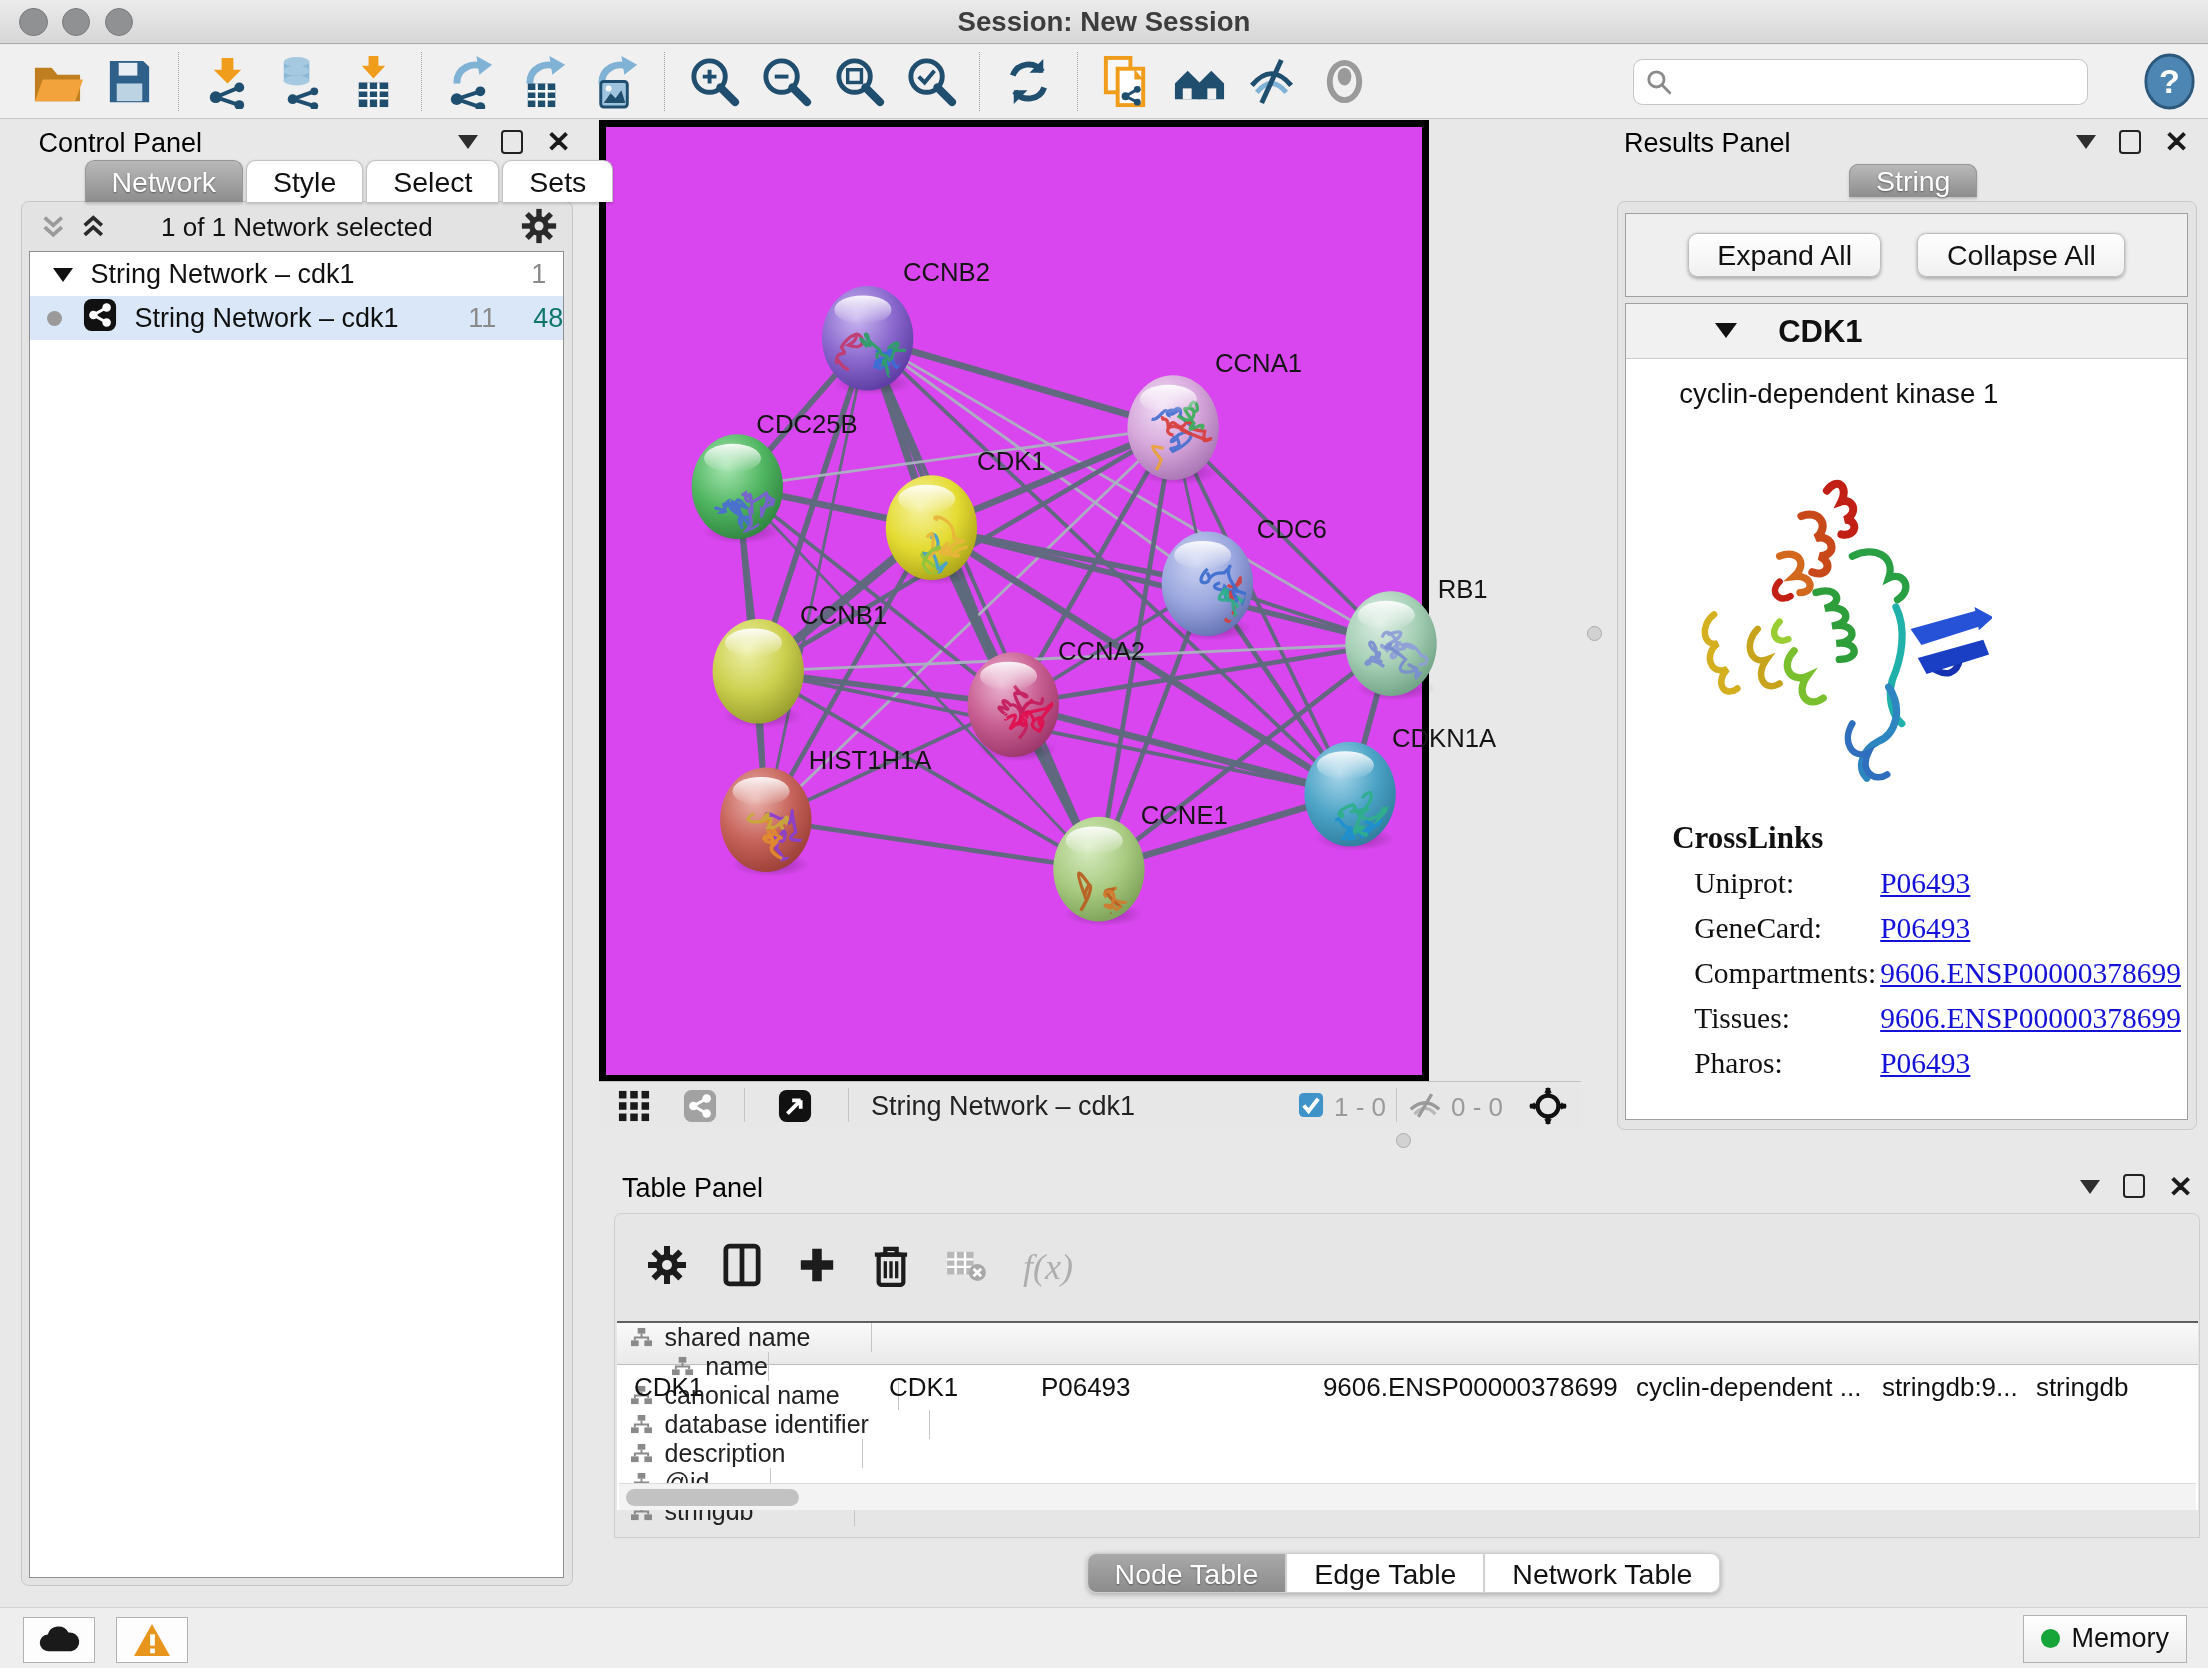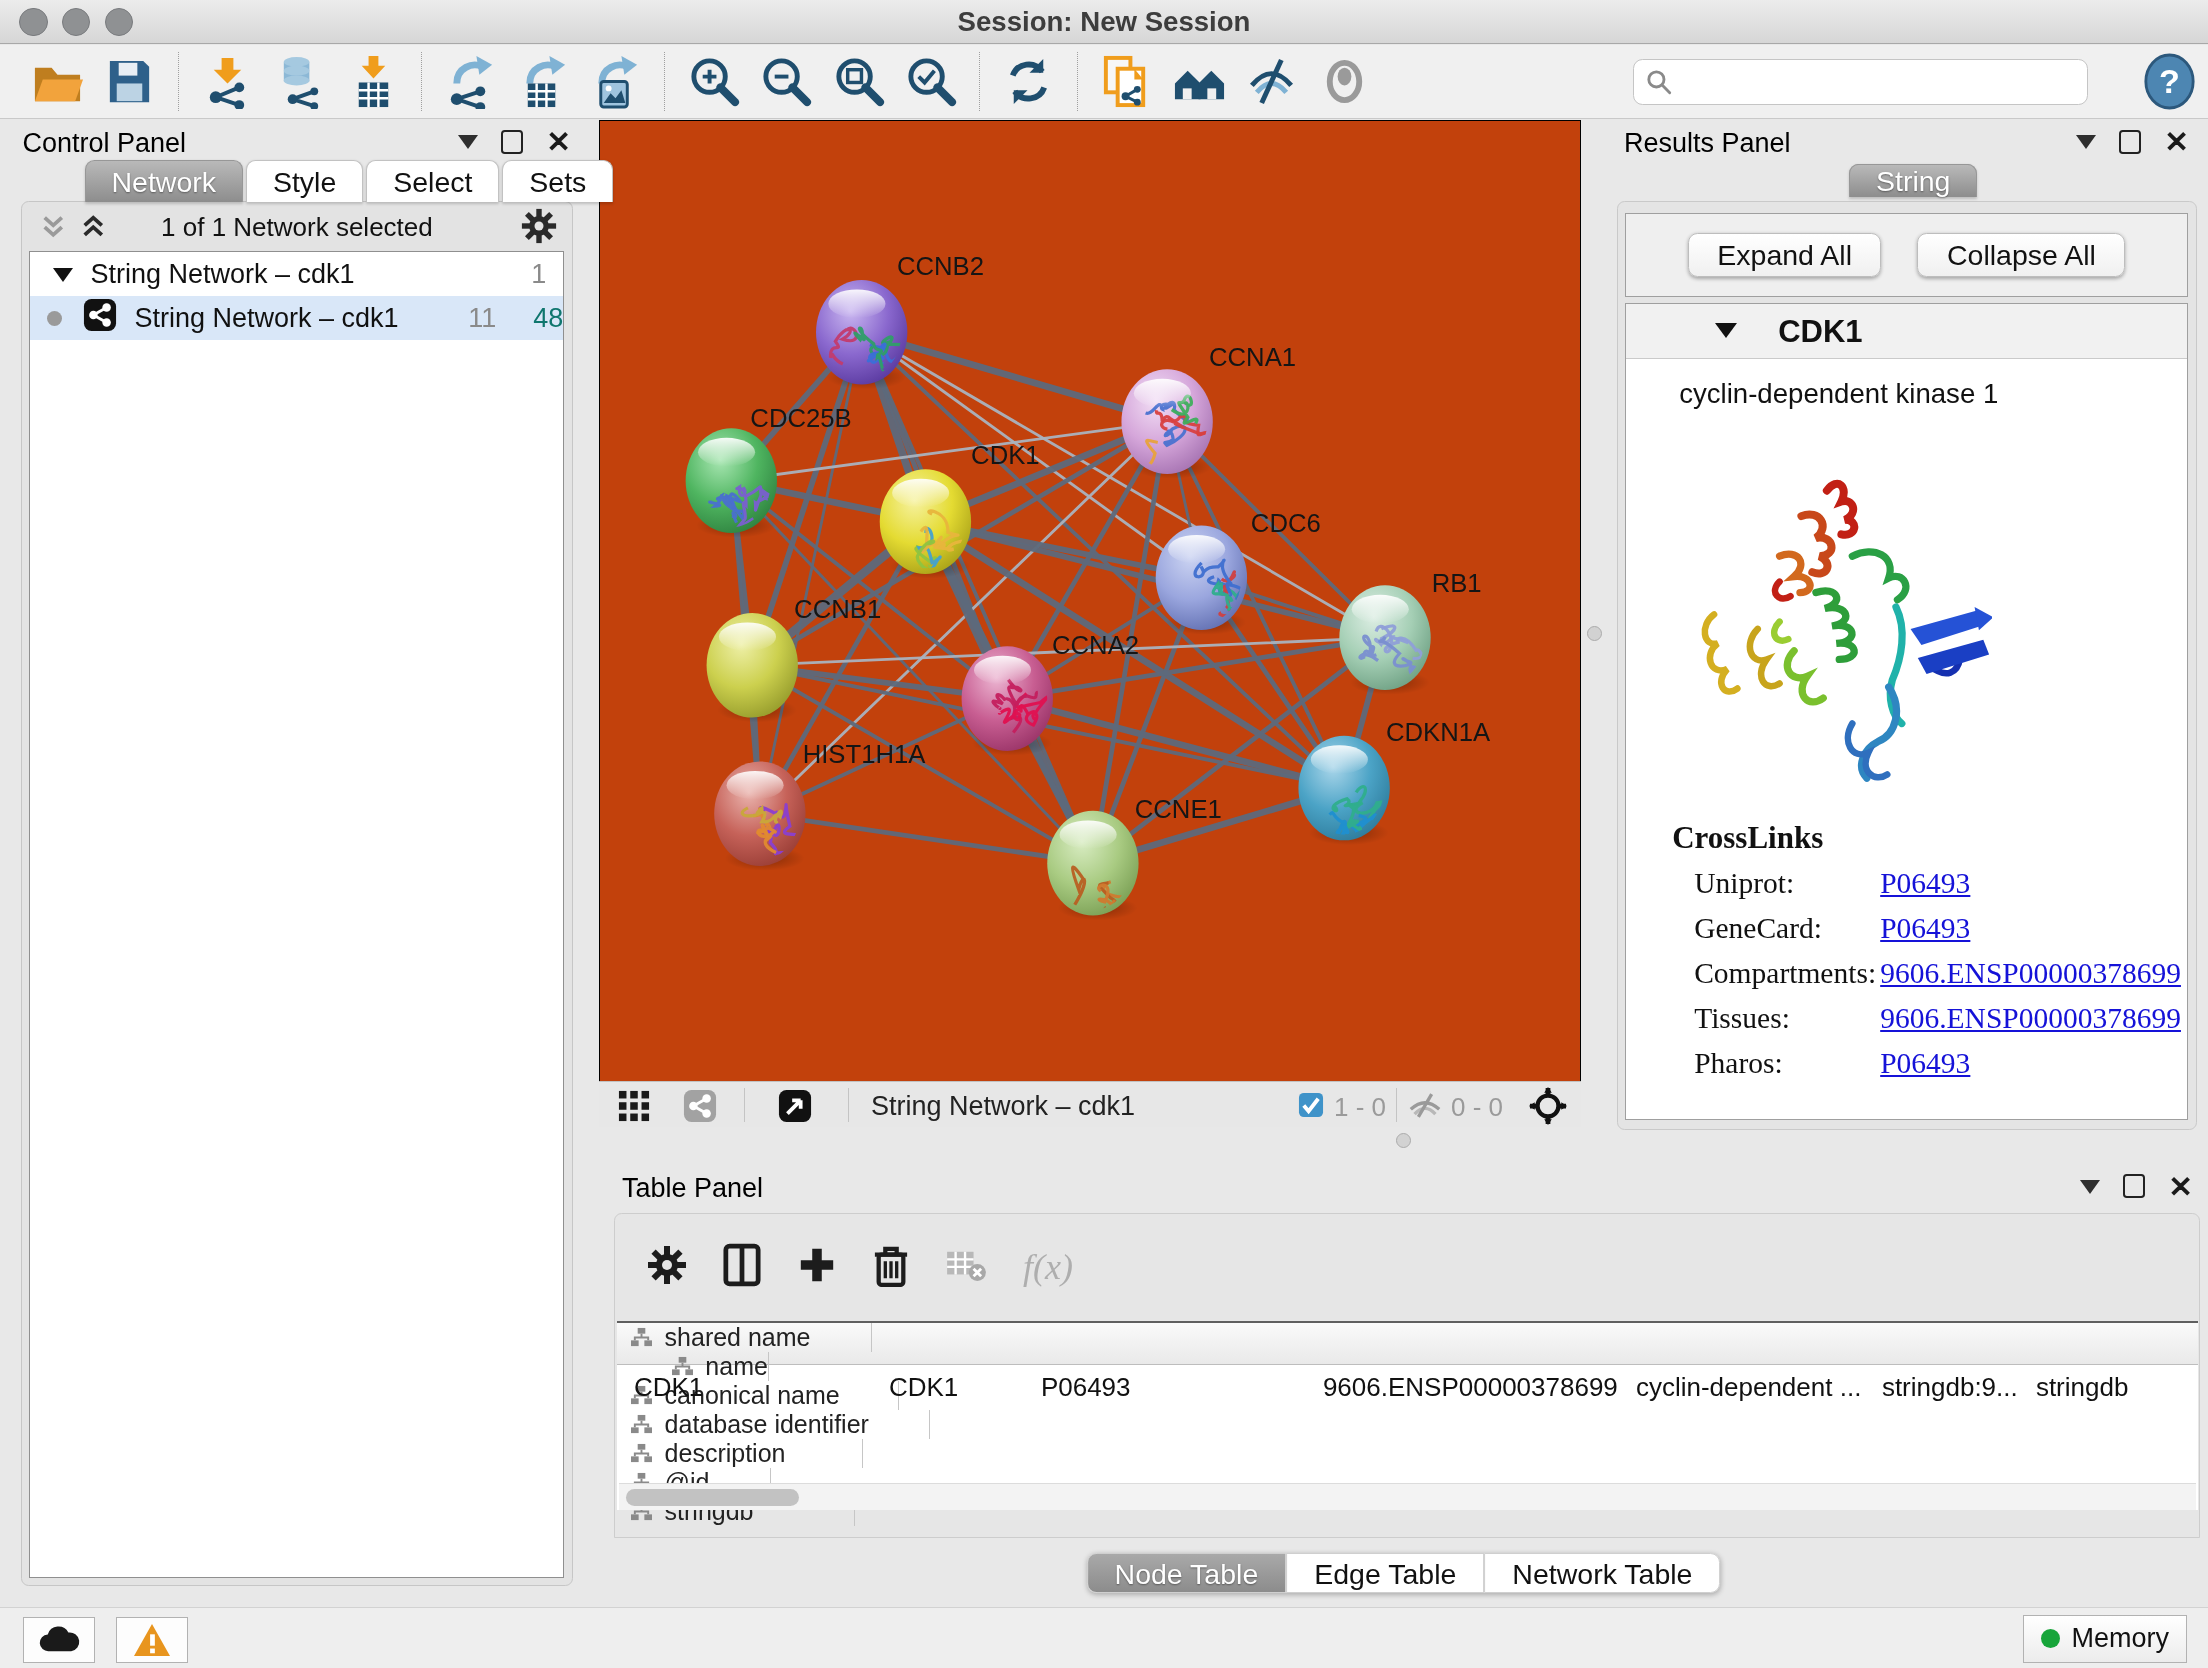--- a/index.html
+++ b/index.html
@@ -35,42 +35,42 @@
     border:1px solid #c2c2c2; border-bottom:none; border-radius:9.5px 9.5px 0 0; margin-right:2.9px;
     color:#111; box-shadow:0 1.9px 2.9px rgba(0,0,0,.18); }
   .tab.sel { background:linear-gradient(#b9b9b9,#8d8d8d); color:#fff; text-shadow:0 1px 1.9px rgba(0,0,0,.4);
     border-color:#979797; }
   .btn { height:44px; padding:0 28.5px; font-size:28.5px; color:#111; background:linear-gradient(#ffffff,#f0f0f0);
     border:1px solid #bdbdbd; border-radius:9.5px; box-shadow:0 1.9px 3.8px rgba(0,0,0,.3); }
 
   
   .control-panel { position:absolute; left:9.5px; top:122px; width:571px; height:1470px; }
   .cp-head { position:relative; height:38px; }
-  .cp-head .panel-title { position:absolute; left:13px; top:5.7px; }
+  .cp-head .panel-title { position:absolute; left:29px; top:5.7px; }
   .cp-head .panel-ctrls { right:9.5px; top:1.9px; }
   .cp-tabs { position:absolute; left:59px; top:38px; display:flex; z-index:2;margin-left:16px; }
   .cp-body { position:absolute; left:11.4px; right:7.6px; top:79px; bottom:5.7px; background:#e3e3e3;
     border:1px solid #c6c6c6; border-radius:7.6px; }
   .cp-status { position:relative; height:46px; }
   .cp-status .chev { position:absolute; top:9.5px; }
   .cp-status .lbl { position:absolute; left:0; right:0; text-align:center; top:9.5px; font-size:26px; color:#111; }
   .cp-status .gear { position:absolute; right:15px; top:5.7px; }
   .cp-tree { position:absolute; left:7.6px; right:7.6px; top:49px; bottom:7.6px; background:#fff; border:1.9px solid #8f8f8f; overflow:hidden; }
   .tree-row { position:relative; height:44px; display:flex; align-items:center; font-size:27px; }
   .tree-row.sel { background:#d9e7f8; }
   .tr-caret { width:0; height:0; border:10.5px solid transparent; border-top:14.3px solid #111;
     margin:11.4px 17px 0 23px; }
   .tr-dot { width:15px; height:15px; border-radius:50%; background:#9a9a9a; margin:0 21px 0 17px; }
   .tr-count { position:absolute; right:17px; color:#8a8a8a; }
   .tr-n1 { position:absolute; right:67px; color:#8a8a8a; }
   .tr-n2 { position:absolute; right:0; color:#0f766e; }
 
   
-  .net-canvas { position:absolute; left:599px; top:120px; width:982px; height:962px; background:#c2410c;
-    border:1px solid #000000; }
+  .net-canvas { position:absolute; left:599px; top:120px; width:830px; height:962px; background:#d946ef;
+    border:7px solid #000000; }
   .net-canvas svg { position:absolute; inset:0; }
   .net-status { position:absolute; left:599px; top:1081px; width:982px; height:46px; background:#e7e7e7;
     border-top:1px solid #c2c2c2; }
   .net-status > * { position:absolute; }
   .ns-name { left:272px; top:8.6px; font-size:27px; color:#222; }
   .ns-count { top:9.5px; font-size:26px; color:#9a9a9a; }
   .ns-vline { top:5.7px; width:0; height:34px; border-left:1px solid #c4c4c4; }
 
   .v-split { position:absolute; top:120px; height:1007px; }
   .knob { position:absolute; width:15px; height:15px; border-radius:50%; background:#d2d2d2; border:1px solid #ababab; }

